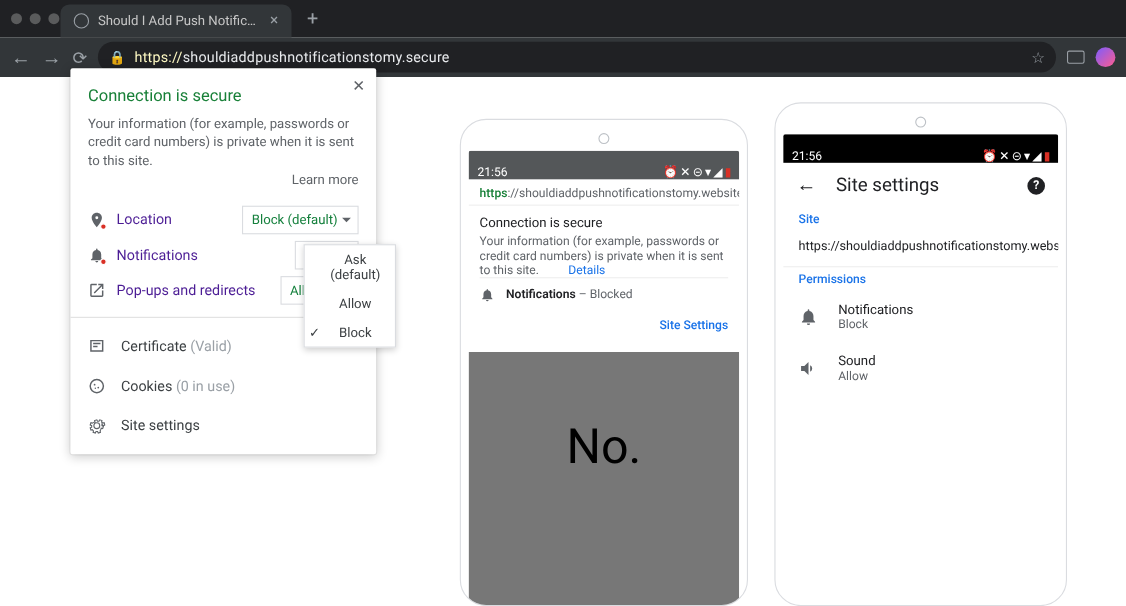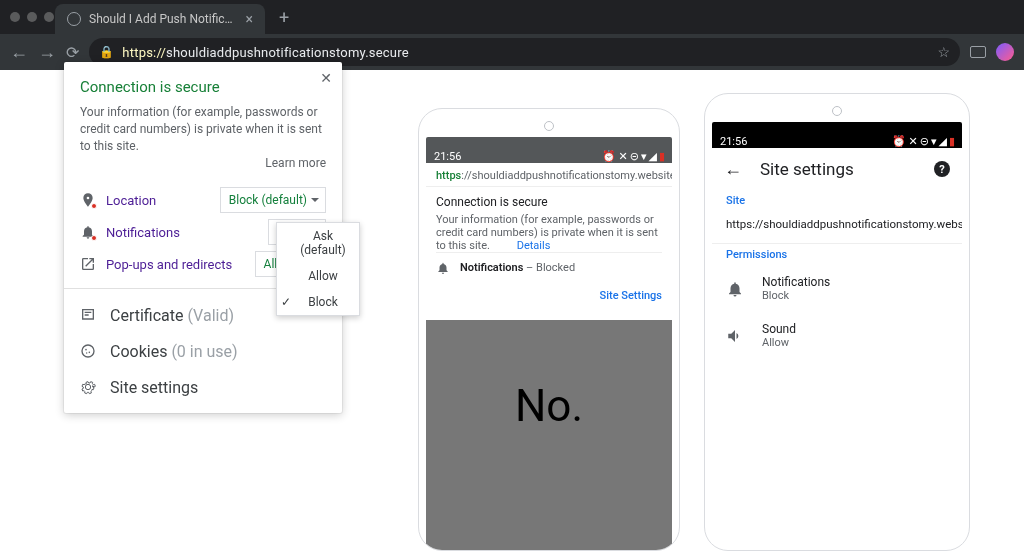--- a/index.html
+++ b/index.html
@@ -35,21 +35,21 @@
   .icon-box { width:16px; height:16px; position:relative; display:flex; align-items:center; justify-content:center; color:#5f6368;}
   .icon-box svg { width:16px; height:16px; fill:#5f6368;}
   .red-dot { position:absolute; width:6px; height:6px; background:#d93025; border-radius:50%; bottom:-1px; right:-1px; border:1px solid #fff;}
   .select-box { border:1px solid #dadce0; height:26px; display:flex; align-items:center; padding:0 18px 0 8px; font-size:12px; color:#15803d; min-width:90px; position:relative; cursor:pointer; background:#fff;}
   .select-box .caret { position:absolute; right:6px; top:10px; width:0; height:0; border-left:4px solid transparent; border-right:4px solid transparent; border-top:4px solid #5f6368;}
   .select-box.half { min-width:54px;}
   .dropdown { position:absolute; left:276px; top:152px; background:#fff; border:1px solid #dadce0; box-shadow:0 2px 6px rgba(0,0,0,0.2); font-size:12px; width:84px; z-index:10;}
   .dropdown .opt { padding:6px 8px 6px 18px; position:relative; color:#3c4043; cursor:pointer;text-align:center;}
   .dropdown .opt.checked::before { content:"✓"; position:absolute; left:4px;}
   .divider { height:1px; background:#e0e0e0; margin:8px -16px;}
-  .info-row { display:flex; align-items:center; gap:14px; height:36px; font-size:16px; color:#3c4043;}
+  .info-row { display:flex; align-items:center; gap:14px; height:36px; font-size:13px; color:#3c4043;}
   .muted { color:#9aa0a6;}
   
   .phone { position:absolute; background:#fff; border:1px solid #dadce0; border-radius:24px; padding:8px 7px 0; overflow:hidden;}
   .phone1 { left:418px; top:38px; width:262px; height:443px;}
   .phone2 { left:704px; top:23px; width:266px; height:458px;}
   .speaker { width:10px; height:10px; border:1.5px solid #bdc1c6; border-radius:50%; margin:4px auto 6px;}
   .screen { border-radius:2px 2px 0 0; overflow:hidden;}
   .statusbar { background:#545759; color:#fff; height:26px; display:flex; align-items:flex-end; padding:0 8px; font-size:11px;}
   .statusbar.black { background:#000;}
   .status-right { margin-left:auto; display:flex; gap:3px; align-items:center; letter-spacing:-1px;}

